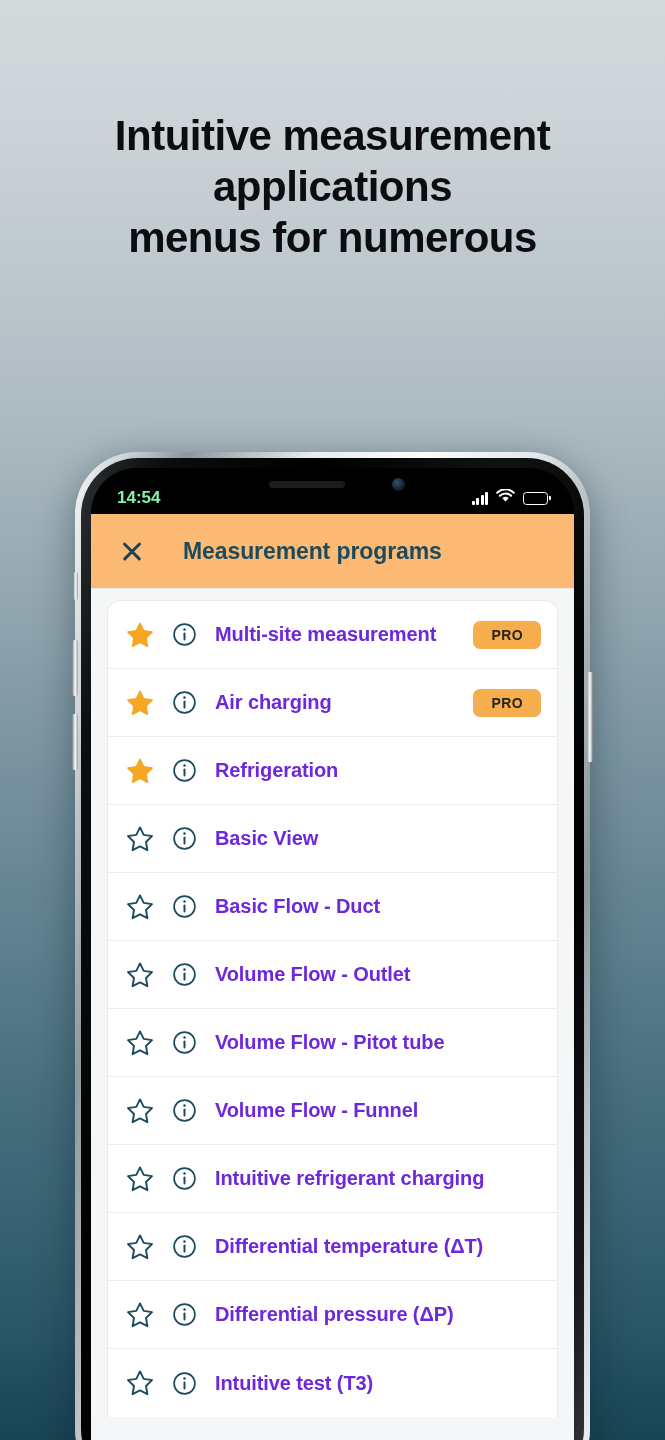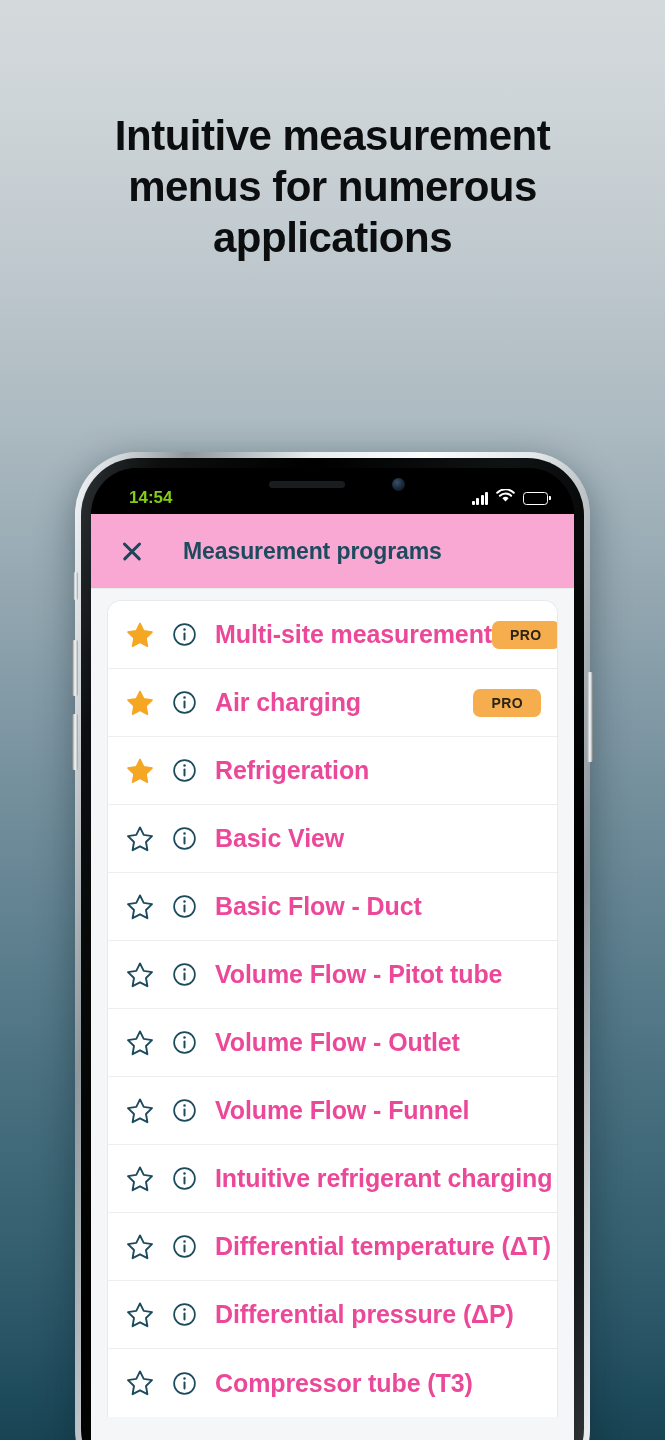--- a/index.html
+++ b/index.html
@@ -115,23 +115,23 @@
     position: absolute;
     right: 26px; top: 10px;
     width: 13px; height: 13px;
     border-radius: 50%;
     background: radial-gradient(circle at 38% 35%, #38506b 0%, #1b2b3d 48%, #080b0e 100%);
   }
 
   
   .statusbar {
     position: absolute;
-    top: 0; left: 12px; right: 0;
+    top: 0; left: 0; right: 0;
     height: 46px;
-    color: #84cc16;
+    color: #86efac;
     display: flex;
     align-items: flex-end;
     justify-content: space-between;
     padding: 0 26px 6px 26px;
     font-size: 17px;
     font-weight: bold;
     z-index: 5;
     background: #000;
   }
   .status-icons { display: flex; align-items: center; gap: 8px; }
@@ -157,21 +157,21 @@
   
   .app {
     position: absolute;
     top: 46px; left: 0; right: 0; bottom: 0;
     background: #f4f6f7;
     display: flex;
     flex-direction: column;
   }
   .app-header {
     height: 74px;
-    background: #f9a8d4;
+    background: #fdba74;
     display: flex;
     align-items: center;
     padding: 0 24px;
     flex: 0 0 auto;
     box-shadow: 0 1px 0 rgba(20,50,65,0.05);
   }
   .close-icon {
     width: 34px; height: 34px;
     display: flex; align-items: center; justify-content: center;
     position: relative;
@@ -214,23 +214,23 @@
     padding: 0 16px 0 18px;
     border-bottom: 1px solid #eceff1;
     background: #fff;
   }
   .row:last-child { border-bottom: none; }
 
   .star { width: 28px; height: 28px; flex: 0 0 auto; }
   .info { width: 25px; height: 25px; flex: 0 0 auto; margin-left: 18px; }
   .row-label {
     margin-left: 18px;
-    font-size: 25px;
+    font-size: 20px;
     font-weight: bold;
-    color: #ec4899;
+    color: #6d28d9;
     letter-spacing: -0.1px;
     white-space: nowrap;
     flex: 1 1 auto;
   }
   .pro-badge {
     flex: 0 0 auto;
     background: #f5ad4e;
     color: #2a2416;
     font-size: 14px;
     font-weight: bold;
@@ -238,22 +238,22 @@
     padding: 7px 18px;
     border-radius: 7px;
     line-height: 1;
   }
 </style>
 </head>
 <body>
 
 <div class="headline">
   <span class="headline-line">Intuitive measurement</span>
+  <span class="headline-line">applications</span>
   <span class="headline-line">menus for numerous</span>
-  <span class="headline-line">applications</span>
 </div>
 
 <div class="phone">
   <div class="phone-rim"></div>
   <div class="phone-body"></div>
 
   <div class="btn-side btn-silent"></div>
   <div class="btn-side btn-volup"></div>
   <div class="btn-side btn-voldn"></div>
   <div class="btn-side btn-power"></div>
@@ -355,42 +355,42 @@
             </div>
             <div class="row">
               <span class="star"><svg width="28" height="28" viewBox="0 0 28 28">
                   <polygon points="14,2.4 17.7,9.9 26,11.1 20,17 21.4,25.2 14,21.3 6.6,25.2 8,17 2,11.1 10.3,9.9" fill="none" stroke="#1d4b5e" stroke-width="1.9" stroke-linejoin="round"></polygon>
                 </svg></span>
               <span class="info"><svg width="25" height="25" viewBox="0 0 25 25">
                   <circle cx="12.5" cy="12.5" r="10.4" fill="none" stroke="#1d4b5e" stroke-width="1.7"></circle>
                   <circle cx="12.5" cy="7.6" r="1.25" fill="#1d4b5e"></circle>
                   <rect x="11.5" y="10.6" width="2" height="8" rx="1" fill="#1d4b5e"></rect>
                 </svg></span>
+              <span class="row-label">Volume Flow - Outlet</span>
+            </div>
+            <div class="row">
+              <span class="star"><svg width="28" height="28" viewBox="0 0 28 28">
+                  <polygon points="14,2.4 17.7,9.9 26,11.1 20,17 21.4,25.2 14,21.3 6.6,25.2 8,17 2,11.1 10.3,9.9" fill="none" stroke="#1d4b5e" stroke-width="1.9" stroke-linejoin="round"></polygon>
+                </svg></span>
+              <span class="info"><svg width="25" height="25" viewBox="0 0 25 25">
+                  <circle cx="12.5" cy="12.5" r="10.4" fill="none" stroke="#1d4b5e" stroke-width="1.7"></circle>
+                  <circle cx="12.5" cy="7.6" r="1.25" fill="#1d4b5e"></circle>
+                  <rect x="11.5" y="10.6" width="2" height="8" rx="1" fill="#1d4b5e"></rect>
+                </svg></span>
               <span class="row-label">Volume Flow - Pitot tube</span>
             </div>
             <div class="row">
               <span class="star"><svg width="28" height="28" viewBox="0 0 28 28">
                   <polygon points="14,2.4 17.7,9.9 26,11.1 20,17 21.4,25.2 14,21.3 6.6,25.2 8,17 2,11.1 10.3,9.9" fill="none" stroke="#1d4b5e" stroke-width="1.9" stroke-linejoin="round"></polygon>
                 </svg></span>
               <span class="info"><svg width="25" height="25" viewBox="0 0 25 25">
                   <circle cx="12.5" cy="12.5" r="10.4" fill="none" stroke="#1d4b5e" stroke-width="1.7"></circle>
                   <circle cx="12.5" cy="7.6" r="1.25" fill="#1d4b5e"></circle>
                   <rect x="11.5" y="10.6" width="2" height="8" rx="1" fill="#1d4b5e"></rect>
                 </svg></span>
-              <span class="row-label">Volume Flow - Outlet</span>
-            </div>
-            <div class="row">
-              <span class="star"><svg width="28" height="28" viewBox="0 0 28 28">
-                  <polygon points="14,2.4 17.7,9.9 26,11.1 20,17 21.4,25.2 14,21.3 6.6,25.2 8,17 2,11.1 10.3,9.9" fill="none" stroke="#1d4b5e" stroke-width="1.9" stroke-linejoin="round"></polygon>
-                </svg></span>
-              <span class="info"><svg width="25" height="25" viewBox="0 0 25 25">
-                  <circle cx="12.5" cy="12.5" r="10.4" fill="none" stroke="#1d4b5e" stroke-width="1.7"></circle>
-                  <circle cx="12.5" cy="7.6" r="1.25" fill="#1d4b5e"></circle>
-                  <rect x="11.5" y="10.6" width="2" height="8" rx="1" fill="#1d4b5e"></rect>
-                </svg></span>
               <span class="row-label">Volume Flow - Funnel</span>
             </div>
             <div class="row">
               <span class="star"><svg width="28" height="28" viewBox="0 0 28 28">
                   <polygon points="14,2.4 17.7,9.9 26,11.1 20,17 21.4,25.2 14,21.3 6.6,25.2 8,17 2,11.1 10.3,9.9" fill="none" stroke="#1d4b5e" stroke-width="1.9" stroke-linejoin="round"></polygon>
                 </svg></span>
               <span class="info"><svg width="25" height="25" viewBox="0 0 25 25">
                   <circle cx="12.5" cy="12.5" r="10.4" fill="none" stroke="#1d4b5e" stroke-width="1.7"></circle>
                   <circle cx="12.5" cy="7.6" r="1.25" fill="#1d4b5e"></circle>
                   <rect x="11.5" y="10.6" width="2" height="8" rx="1" fill="#1d4b5e"></rect>
@@ -421,20 +421,20 @@
             </div>
             <div class="row">
               <span class="star"><svg width="28" height="28" viewBox="0 0 28 28">
                   <polygon points="14,2.4 17.7,9.9 26,11.1 20,17 21.4,25.2 14,21.3 6.6,25.2 8,17 2,11.1 10.3,9.9" fill="none" stroke="#1d4b5e" stroke-width="1.9" stroke-linejoin="round"></polygon>
                 </svg></span>
               <span class="info"><svg width="25" height="25" viewBox="0 0 25 25">
                   <circle cx="12.5" cy="12.5" r="10.4" fill="none" stroke="#1d4b5e" stroke-width="1.7"></circle>
                   <circle cx="12.5" cy="7.6" r="1.25" fill="#1d4b5e"></circle>
                   <rect x="11.5" y="10.6" width="2" height="8" rx="1" fill="#1d4b5e"></rect>
                 </svg></span>
-              <span class="row-label">Compressor tube (T3)</span>
+              <span class="row-label">Intuitive test (T3)</span>
             </div>
           </div>
       </div>
 
     </div>
   </div>
 </div>
 
 </body></html>

